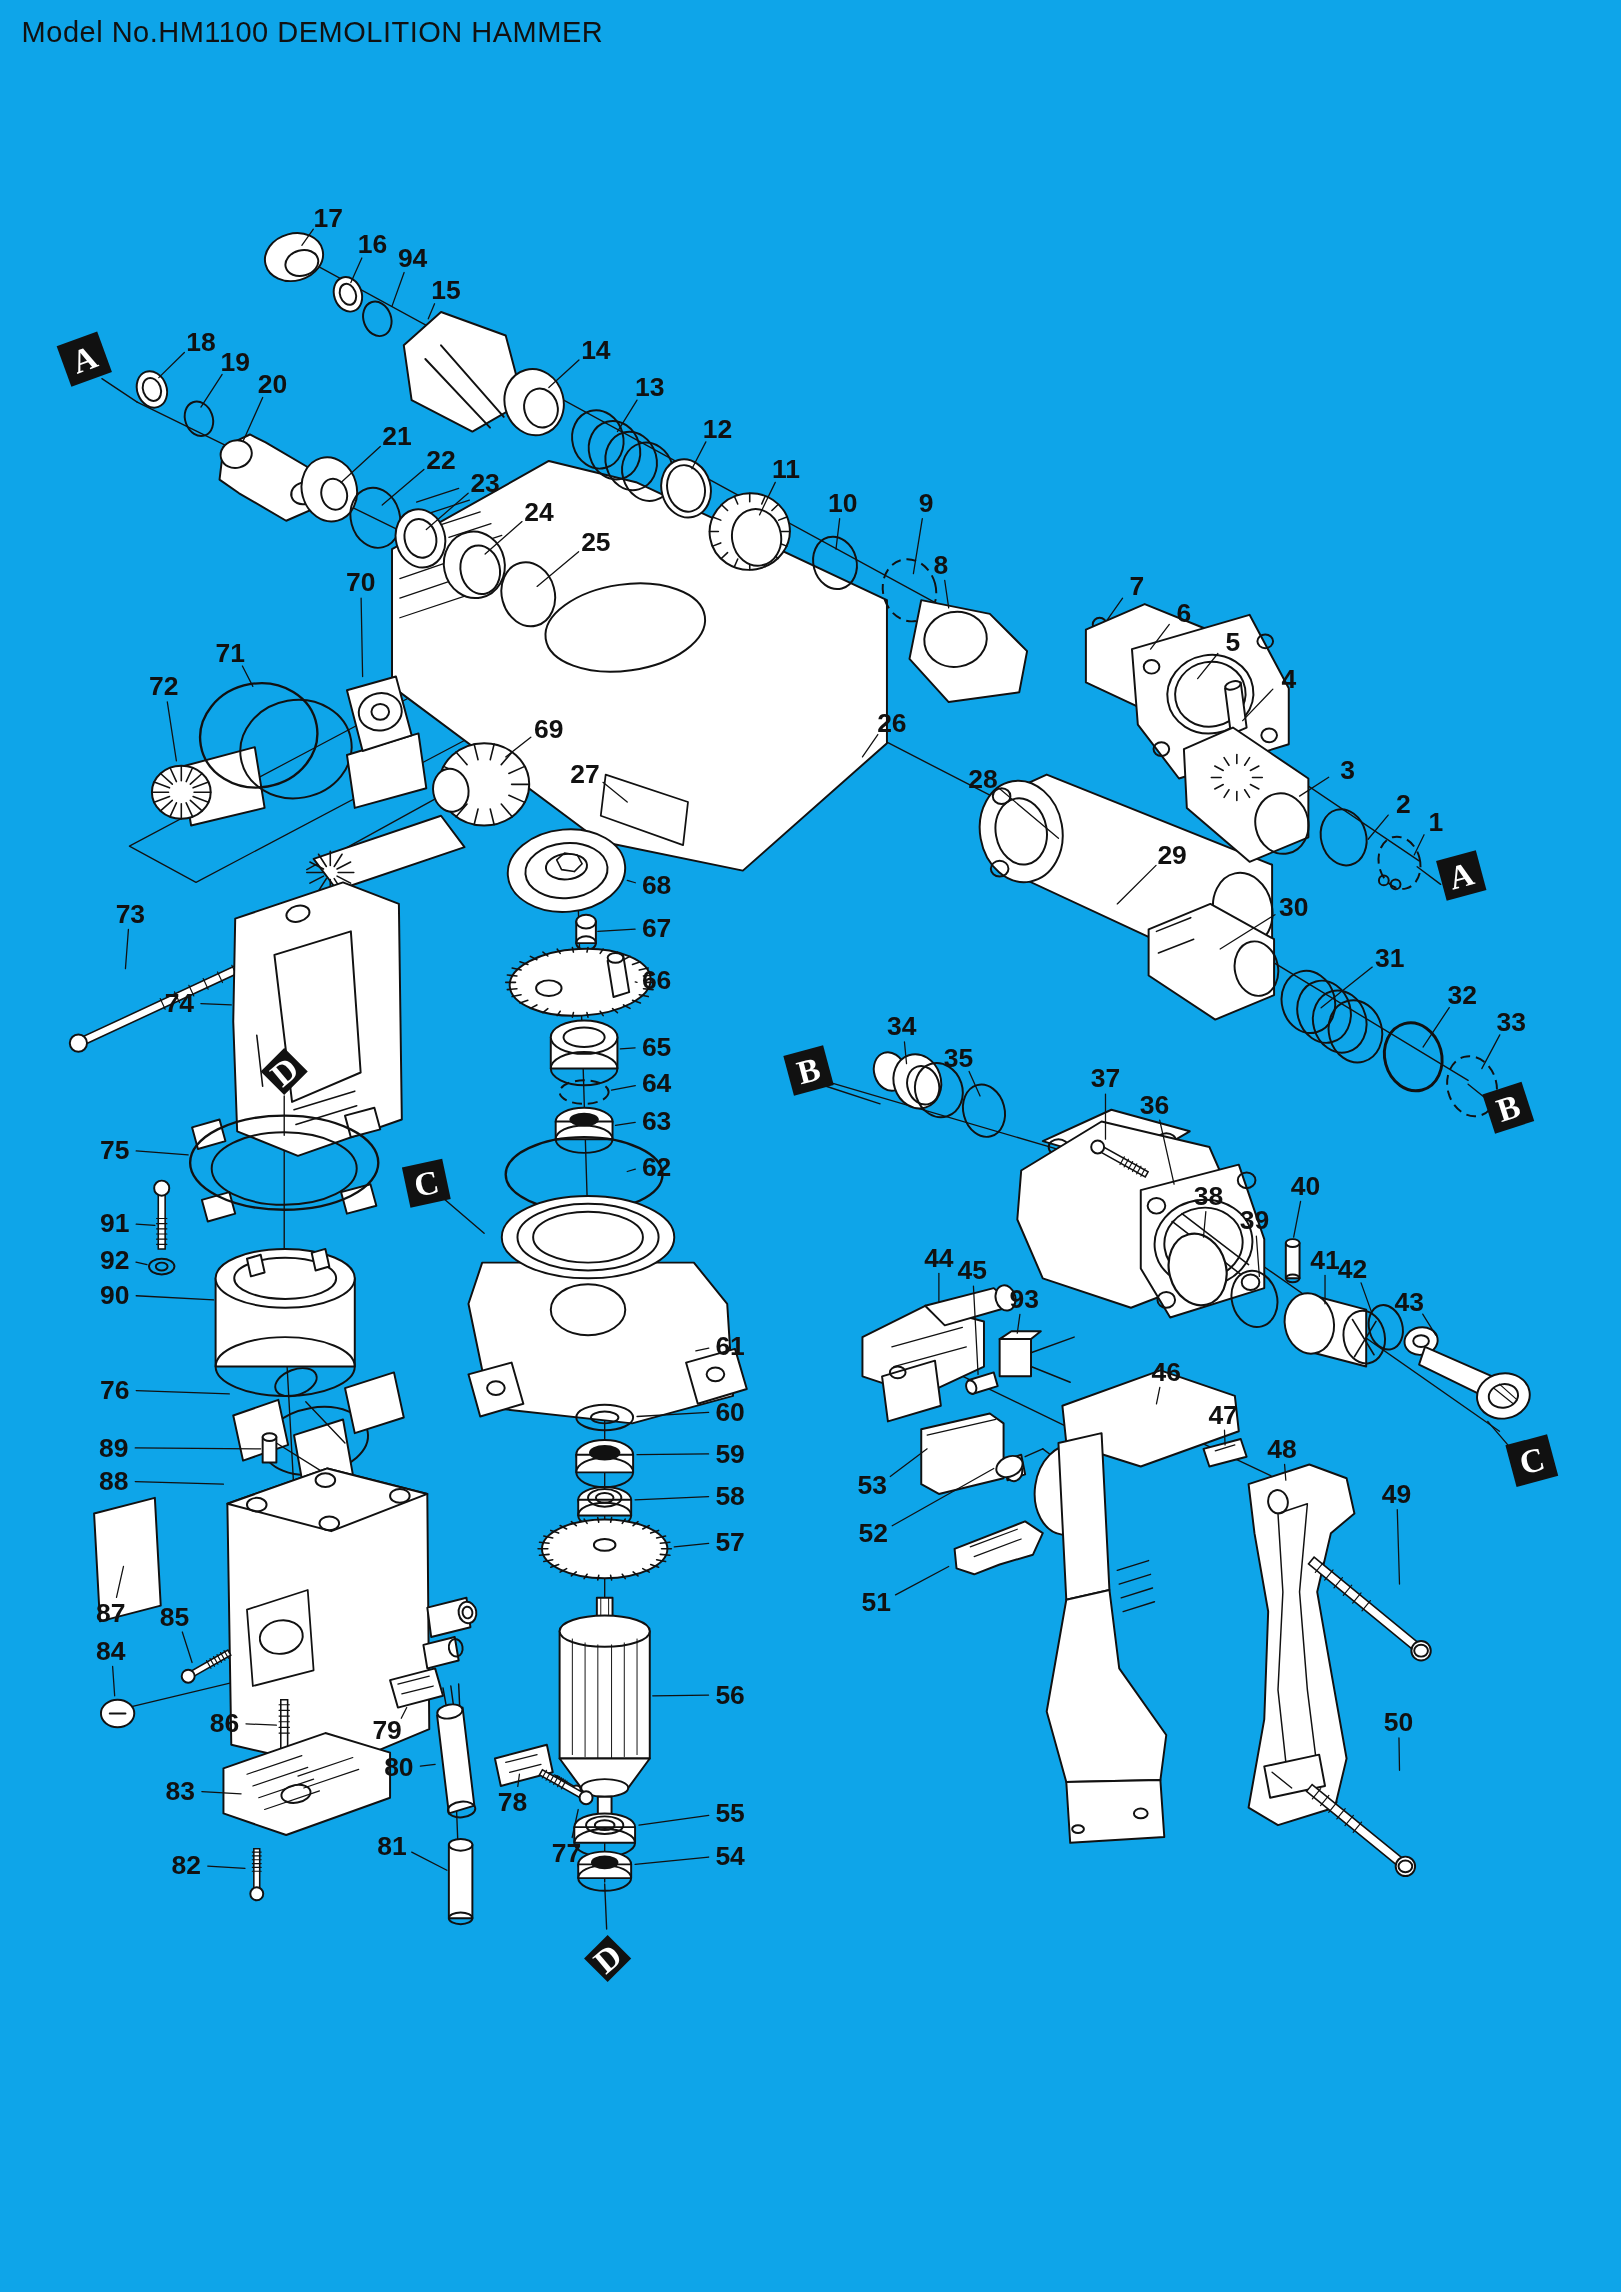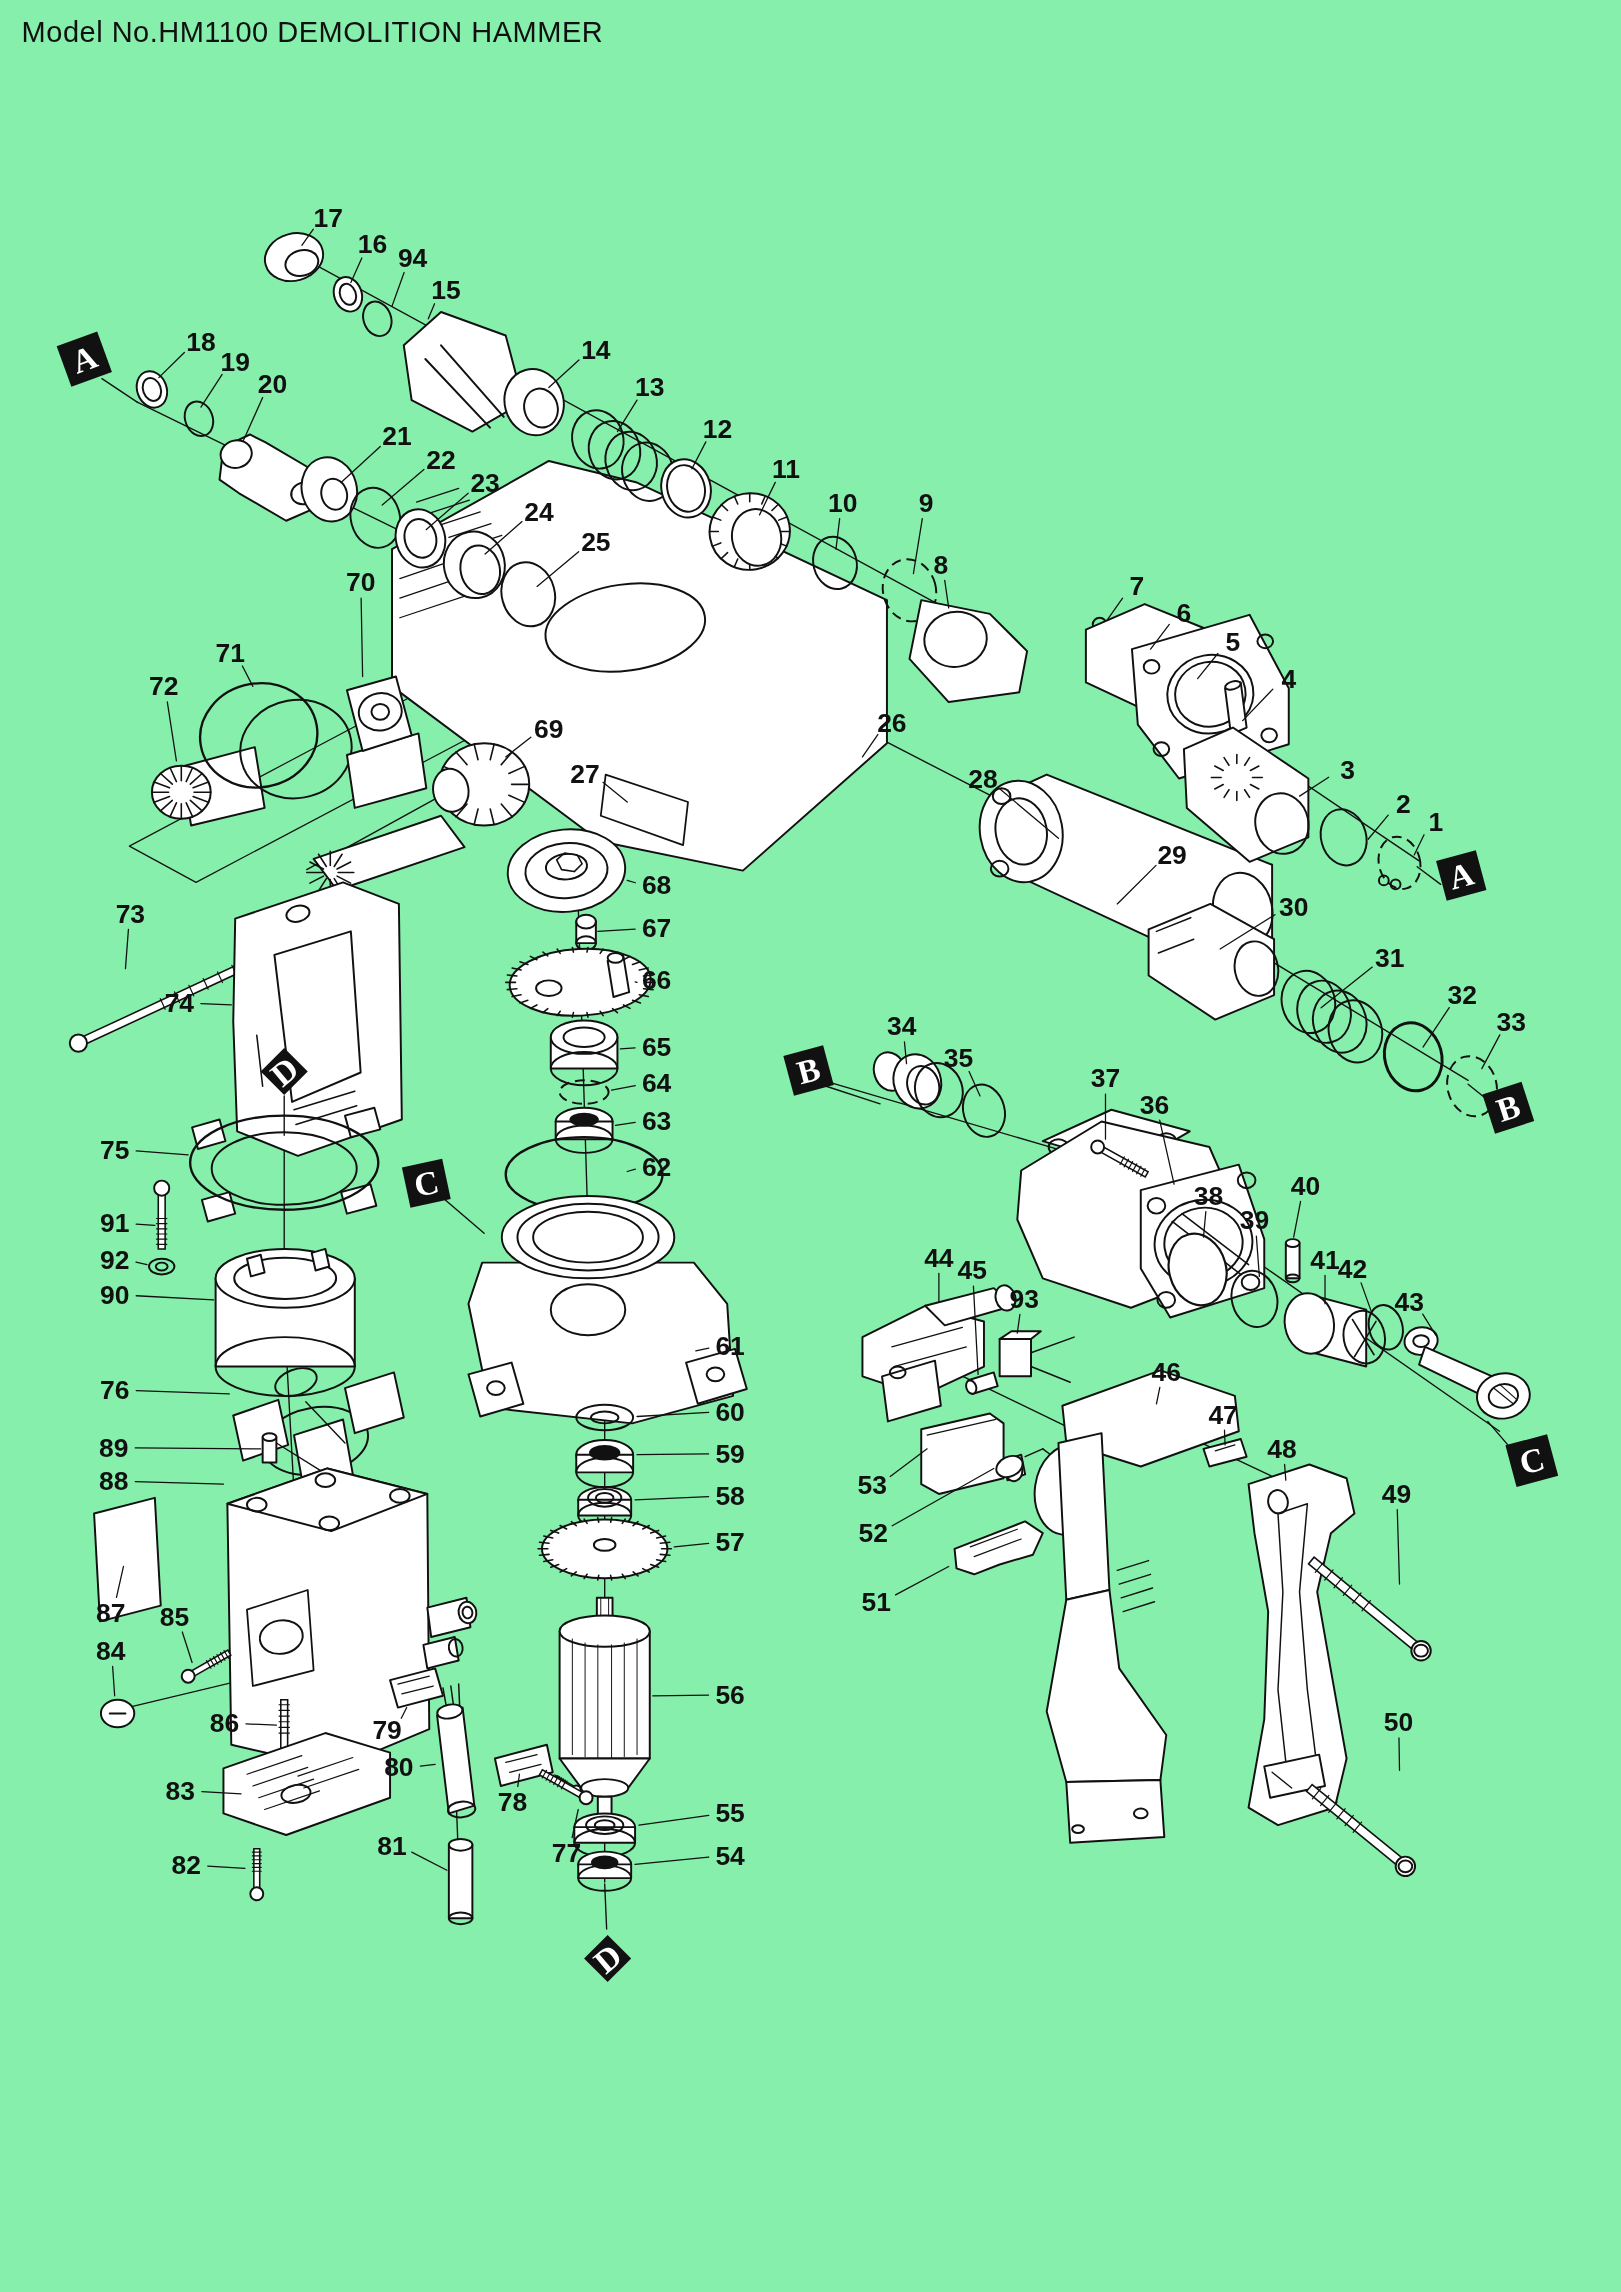--- a/index.html
+++ b/index.html
@@ -1,17 +1,17 @@
 <!DOCTYPE html>
 <html><head>
 <meta charset="utf-8">
 <style>
   html,body{margin:0;padding:0;background:#fff;}
   body{width:1621px;height:2293px;position:relative;font-family:"Liberation Sans",sans-serif;}
-  .page{position:absolute;inset:0;background:#86efac;overflow:hidden;}
+  .page{position:absolute;inset:0;background:#0ea5e9;overflow:hidden;}
   .title{position:absolute;left:21.6px;top:15.7px;font-size:29px;color:#111;letter-spacing:0.5px;font-weight:500;white-space:nowrap;}
   svg{position:absolute;left:0;top:0;width:1621px;height:2293px;}
   svg text.pnum{font-family:"Liberation Sans",sans-serif;font-size:27px;font-weight:600;fill:#111;}
   svg text.mletter{font-family:"Liberation Serif",serif;font-size:34px;font-weight:700;fill:#fff;}
 </style>
 </head>
 <body>
 
 <div class="page">
   <div class="title">Model No.HM1100 DEMOLITION HAMMER</div>

